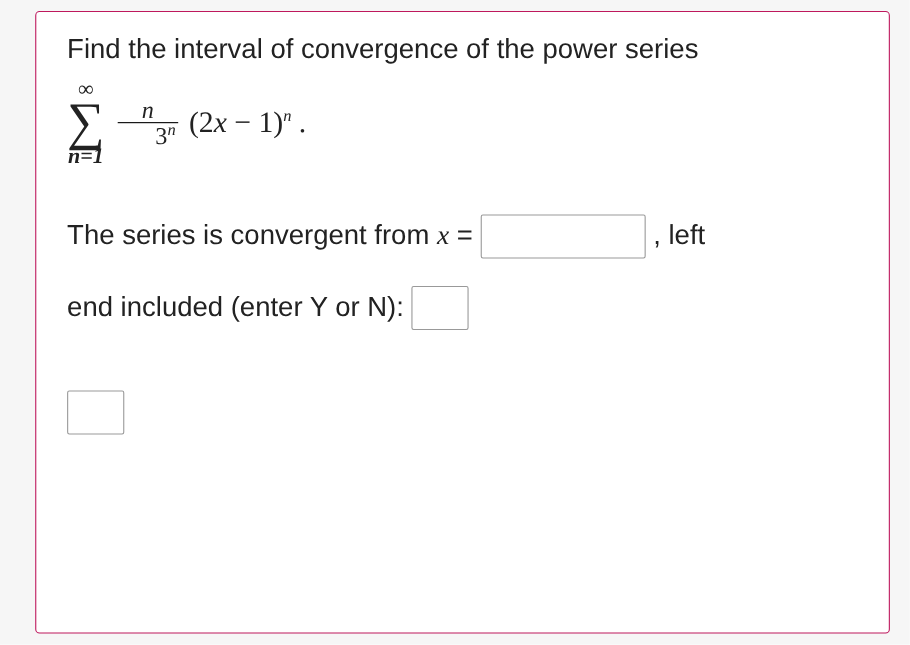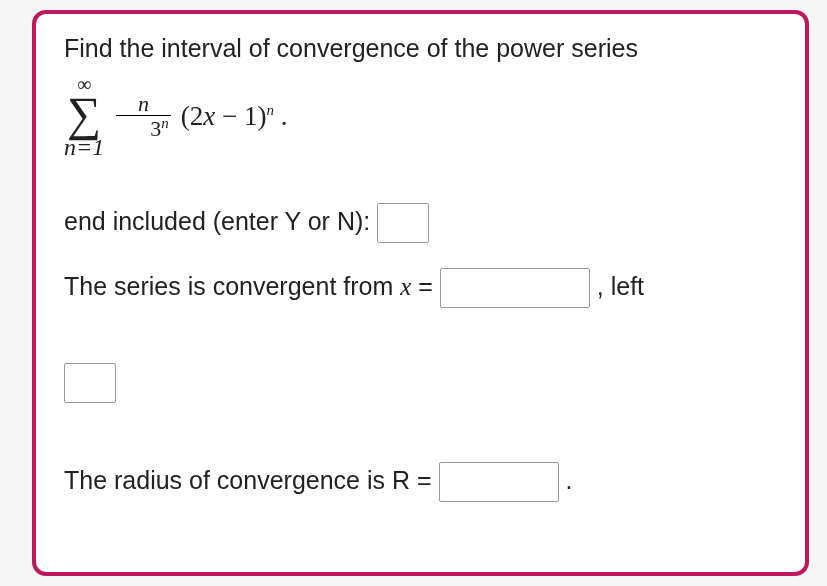--- a/index.html
+++ b/index.html
@@ -11,22 +11,22 @@
   }
   .outer {
     width: 827px;
     height: 586px;
     background: #f6f6f6;
     padding: 10px 18px 10px 32px;
     position: relative;
   }
   .panel {
     background: #ffffff;
-    border: 4px solid #be185d;
-    border-radius: 14px;
+    border: 1px solid #be185d;
+    border-radius: 4px;
     width: 100%;
     height: 100%;
     padding: 14px 28px 20px 28px;
     font-size: 24px;
     color: #222;
     line-height: 1.6;
   }
   .prompt {
     font-size: 25px;
     margin-bottom: 6px;
@@ -47,22 +47,23 @@
     margin-right: 2px;
   }
   .sigma-top {
     font-size: 20px;
   }
   .sigma {
     font-size: 48px;
     line-height: 0.85;
   }
   .sigma-bot {
-    font-size: 24px;
+    font-size: 20px;
     font-style: italic;
+    font-weight: bold;
   }
   .frac {
     display: inline-flex;
     flex-direction: column;
     align-items: center;
     line-height: 1.05;
     font-style: italic;
     margin: 0 4px;
   }
   .frac-top {
@@ -131,36 +132,31 @@
           <span style="font-style:normal">3</span><span class="sup">n</span>
         </span>
       </span>
       <span class="rest">
         <span>(2</span><span class="it">x</span><span> − 1)</span><span class="sup">n</span><span> .</span>
       </span>
     </div>
 
     <div class="block">
       <div class="flowline">
-        <span>end included (enter Y or N): </span>
-        <input class="box w-sml" type="text" style="">
-      </div>
-      <div class="flowline">
         <span>The series is convergent from </span><span class="mathx">x</span><span> = </span>
         <input class="box w-med" type="text" style="">
         <span>, left</span>
+      </div>
+      <div class="flowline">
+        <span>end included (enter Y or N): </span>
+        <input class="box w-sml" type="text" style="">
       </div>
     </div>
 
     <div class="block2">
       <div class="flowline">
         <input class="box w-sml" type="text" style="">
       </div>
     </div>
 
-    <div class="flowline">
-      <span>The radius of convergence is R = </span>
-      <input class="box w-med" style="width: 120px;" type="text">
-      <span>.</span>
-    </div>
 
   </div>
 </div>
 
 </body></html>

